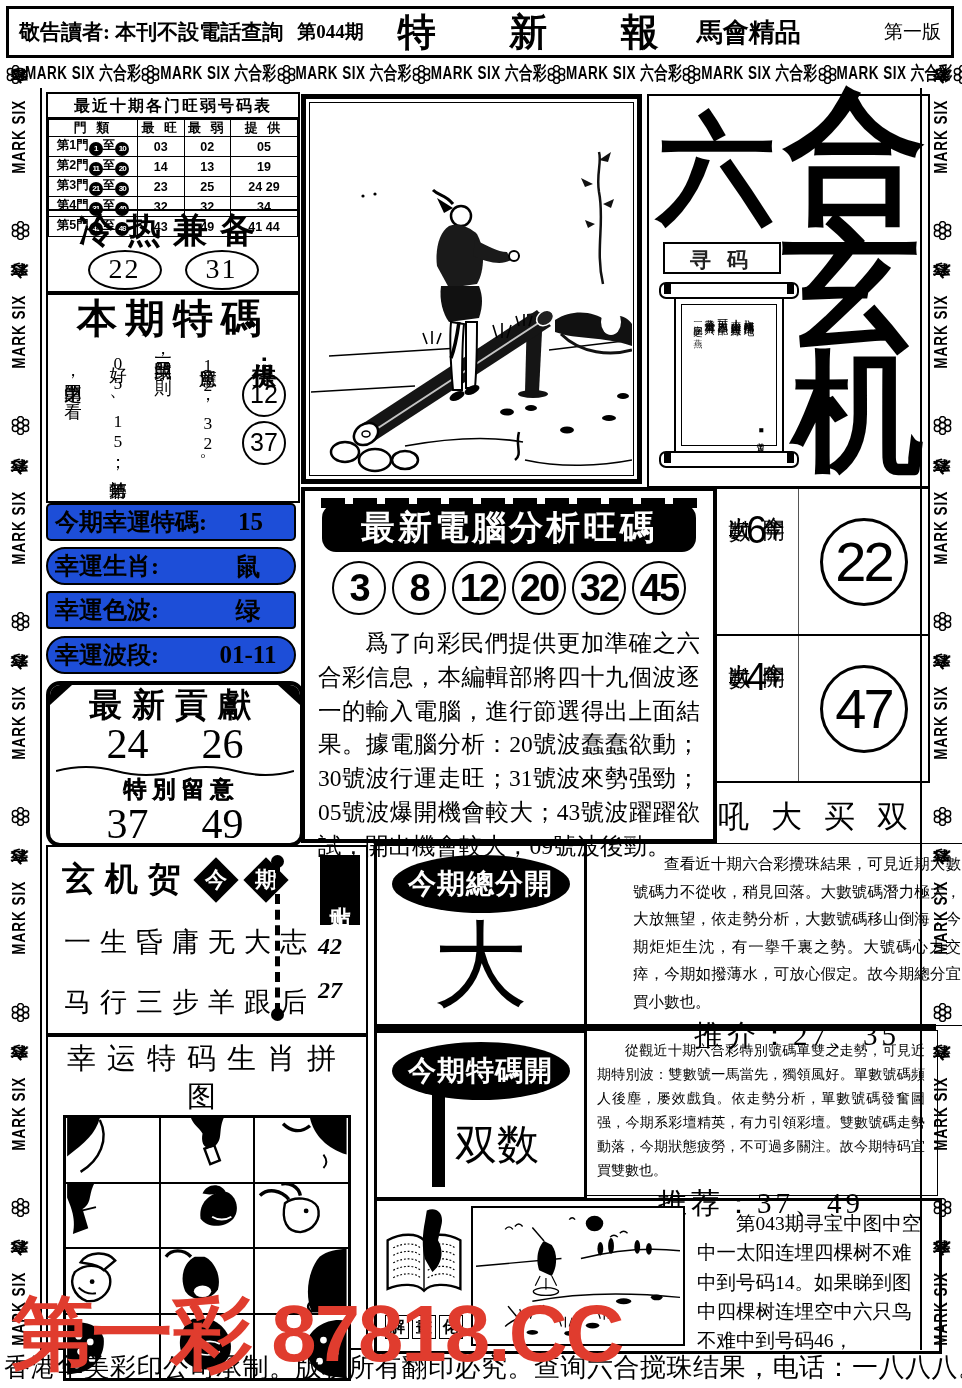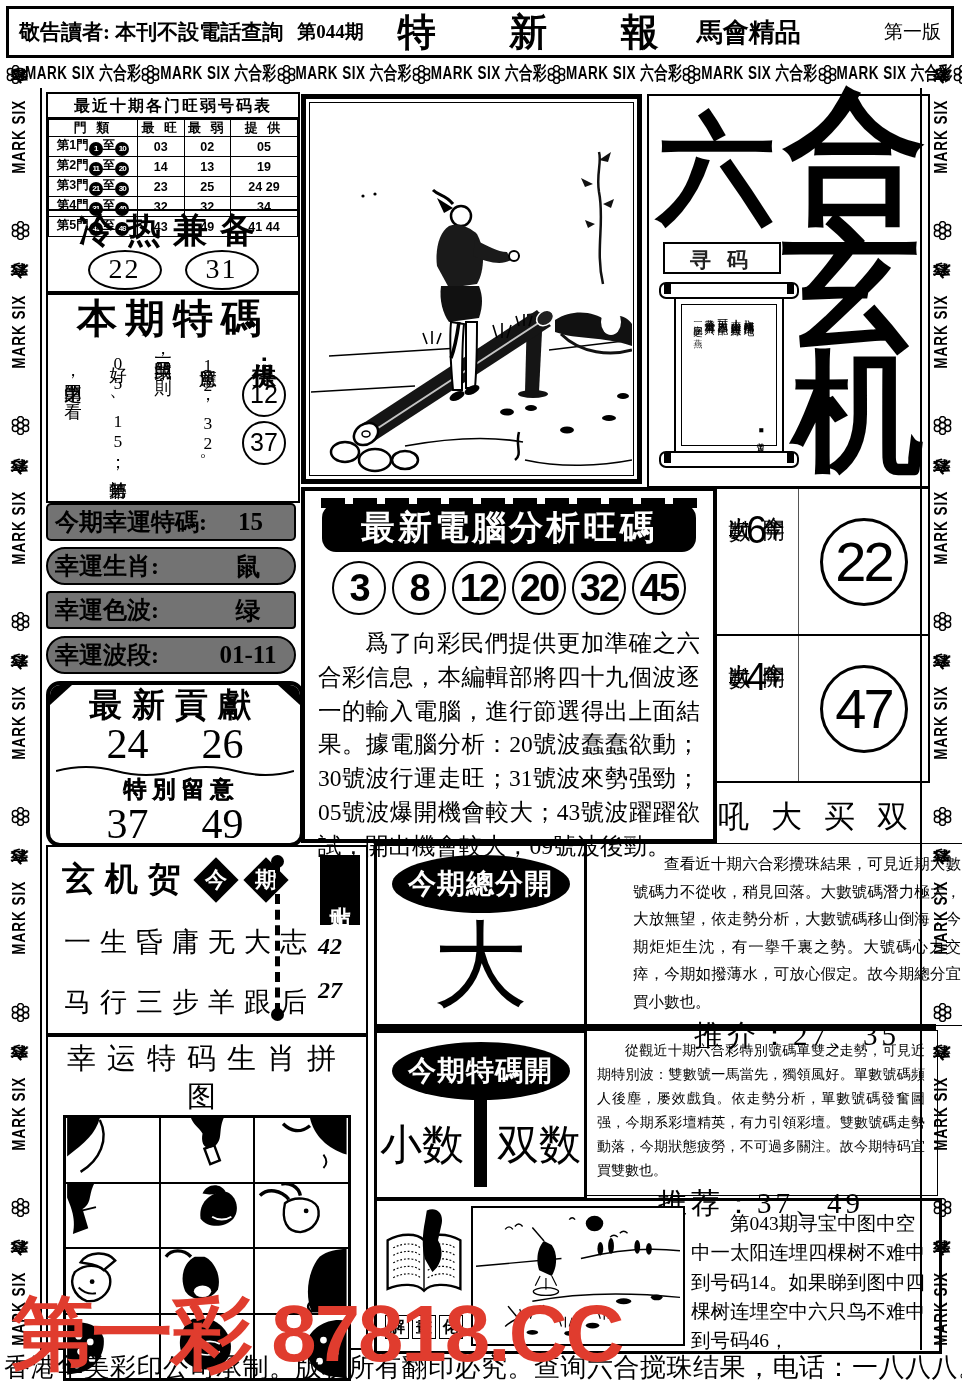--- a/index.html
+++ b/index.html
@@ -52,21 +52,21 @@
   .sp-title{font-size:40px;font-weight:bold;letter-spacing:8px;text-align:center;line-height:48px;}
   .sp-body{display:flex;justify-content:space-between;padding:2px 12px 0 14px;height:150px;}
   .sp-col{font-size:17.5px;line-height:1.14;}
   .sp-offer{display:flex;flex-direction:column;align-items:center;}
   .sp-offer-label{font-size:24px;font-weight:bold;line-height:1.1;}
   .bigcirc{display:inline-block;width:40px;height:40px;border:2px solid #000;border-radius:50%;
     font-size:25px;line-height:38px;text-align:center;font-family:"Liberation Sans",sans-serif;margin-top:4px;}
 
   
   .lucky{left:46px;width:250px;height:38px;border:2px solid #000;display:flex;align-items:center;
-    box-sizing:border-box;background:#737373;}
+    box-sizing:border-box;background:#1d4ed8;}
   .lucky .lab{font-size:24px;font-weight:bold;margin-left:7px;white-space:nowrap;}
   .lucky .val{font-size:25px;font-weight:bold;margin-left:auto;width:92px;text-align:center;}
 
   
   .contrib{left:46px;top:681px;width:250px;height:158px;border:4px solid #000;border-radius:14px;
     overflow:hidden;}
   .contrib:before{content:"";position:absolute;left:0;top:0;border-top:20px solid #000;border-right:22px solid transparent;}
   .contrib:after{content:"";position:absolute;right:0;top:0;border-top:20px solid #000;border-left:22px solid transparent;}
   .ct-title{font-size:33px;font-weight:bold;letter-spacing:10px;text-align:center;line-height:36px;margin-top:2px;}
   .ct-nums{display:flex;justify-content:space-around;padding:0 30px;font-size:42px;line-height:42px;text-align:right;}
@@ -176,21 +176,21 @@
 
   
   .botbox{left:374px;top:1198px;width:562px;height:150px;border:3px solid #000;display:flex;}
   .book-col{width:94px;display:flex;flex-direction:column;align-items:center;padding-top:4px;}
   .book-col svg{width:84px;height:108px;}
   .book-label{display:flex;gap:3px;margin-top:2px;}
   .book-label span{width:22px;height:22px;border:1.5px solid #000;font-size:16px;font-weight:bold;
     text-align:center;line-height:22px;display:inline-block;}
   .land{width:214px;border:2px solid #000;margin:5px 0;box-sizing:border-box;background:#fff;}
   .land svg{width:100%;height:100%;display:block;}
-  .bot-text{flex:1;padding:8px 10px 0 6px;font-size:19.5px;line-height:1.5;text-indent:2em;}
+  .bot-text{flex:1;padding:8px 10px 0 12px;font-size:19.5px;line-height:1.5;text-indent:2em;}
 
   
   .footer{left:4px;top:1350px;width:956px;font-size:26px;letter-spacing:.5px;white-space:nowrap;}
   .watermark{left:12px;top:1281px;font-size:80px;font-weight:bold;
     font-family:"Liberation Sans","DejaVu Sans",sans-serif;letter-spacing:-2px;white-space:nowrap;
     z-index:40;transform:scaleX(1.02);transform-origin:left;}
 </style>
 </head>
 <body>
 
@@ -637,21 +637,20 @@
   <div class="abs rbox r1">
     <div class="r-body">查看近十期六合彩攪珠結果，可見近期大數號碼力不從收，稍見回落。大數號碼潛力極大，大放無望，依走勢分析，大數號碼移山倒海，今期炬炬生沈，有一擧千裏之勢。大號碼心力交瘁，今期如撥薄水，可放心假定。故今期總分宜買小數也。</div>
     <div class="r-rec">推介：27、35</div>
   </div>
 
   <div class="abs hrule"></div>
 
   <div class="abs lbox l2">
     <div class="oval-black">今期特碼開</div>
     <div class="oe-row">
-      <span class="oe-word">小数</span>
       <span class="oe-bar"></span>
       <span class="oe-word">双数</span>
     </div>
   </div>
   <div class="abs rbox r2">
     <div class="r-body">從觀近十期六合彩特別號碼單雙之走勢，可見近期特別波：雙數號一馬當先，獨領風好。單數號碼頻人後塵，屡效戲負。依走勢分析，單數號碼發奮圖强，今期系彩壇精英，有力引領彩壇。雙數號碼走勢動落，今期狀態疲勞，不可過多關注。故今期特码宜買雙數也。</div>
     <div class="r-rec">推荐：37、49</div>
   </div>
 
   <div class="abs botbox">

